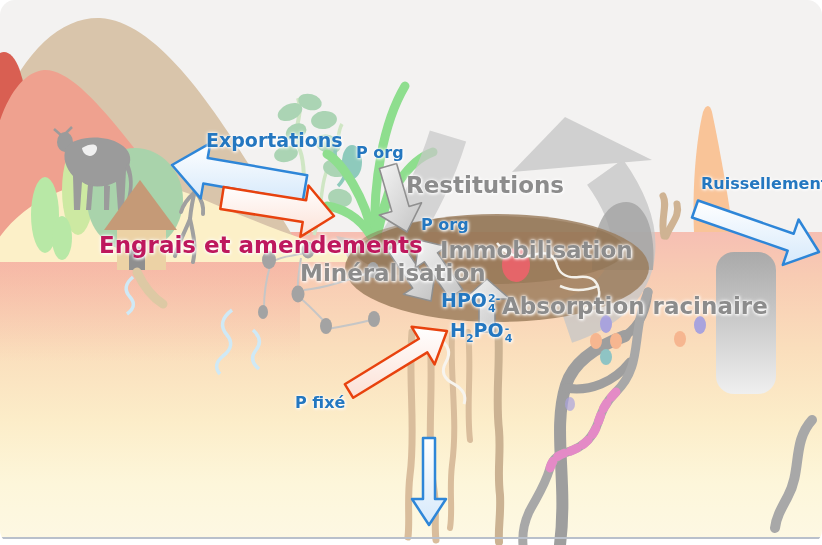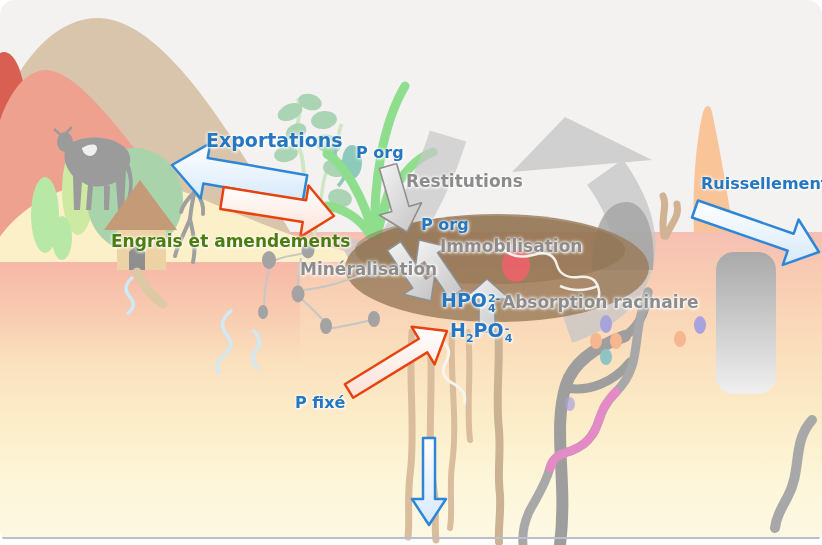--- a/index.html
+++ b/index.html
@@ -7,22 +7,22 @@
          font-family:"DejaVu Sans",sans-serif;border-radius:15px;}
   .sky{position:absolute;left:0;top:0;width:822px;height:232px;background:#f3f2f1;}
   .soil{position:absolute;left:0;top:232px;width:822px;height:306px;
         background:linear-gradient(180deg,#f6bfb3 0%,#f8ccb3 15%,#fadebc 38%,#fcedc9 62%,#fdf6da 82%,#fdf8e3 100%);}
   .soil-accent{position:absolute;left:0;top:232px;width:300px;height:130px;
         background:linear-gradient(180deg,rgba(244,160,148,.5),rgba(244,160,148,0));}
   .bottom-rule{position:absolute;left:0;top:537px;width:822px;height:2px;background:#b9c0cb;}
   .scene,.arrow{position:absolute;}
   .label{position:absolute;white-space:nowrap;font-weight:bold;line-height:1.15;
          text-shadow:0 0 2px #fff,0 0 4px #fff,1px 1px 3px #fff;}
-  .blue{color:#2477c0;} .gray{color:#8c8c8c;} .orange{color:#4d7c0f;margin-left:12px;}
-  .s17{font-size:17px;} .s18{font-size:16px;} .s19{font-size:19px;}
+  .blue{color:#2477c0;} .gray{color:#8c8c8c;} .orange{color:#be185d;}
+  .s17{font-size:23px;} .s18{font-size:16px;} .s19{font-size:19px;}
   .stack{display:inline-block;vertical-align:-5px;margin-left:1px;line-height:0;}
   .stack .sup,.stack .sub{display:block;font-size:11px;line-height:10px;font-weight:bold;}
   sub.inl{font-size:11px;}
 </style>
 </head>
 <body>
 
 <div class="stage">
   <div class="sky"></div>
   <div class="soil"></div>

